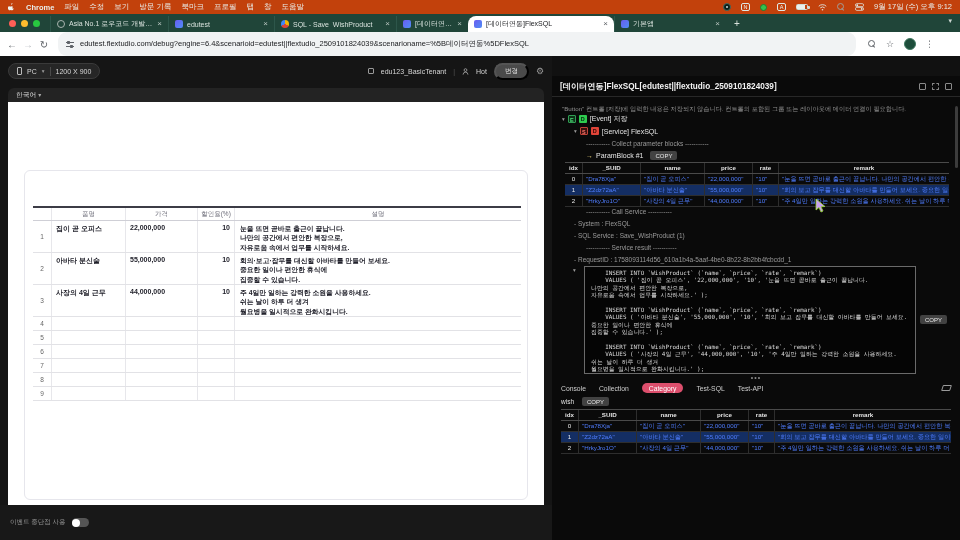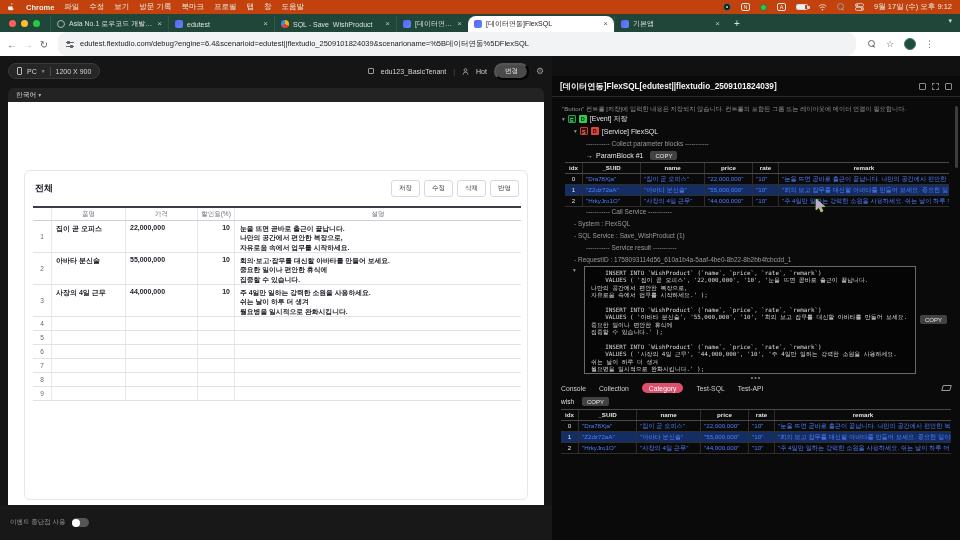--- a/index.html
+++ b/index.html
@@ -285,29 +285,20 @@
       </div>
     </div>
 
     <div id="langstrip">
       <span><span>한국어</span> <span class="chev">▾</span></span>
     </div>
 
     <div id="page">
 
       <div id="maincard">
-        <div class="sec-head">
-          <h2>전체</h2>
-          <div class="btnrow">
-            <button class="wbtn">저장</button>
-            <button class="wbtn">수정</button>
-            <button class="wbtn">삭제</button>
-            <button class="wbtn">반영</button>
-          </div>
-        </div>
 
         <div id="wishtable">
           <div class="trow head">
             <div class="tc c-num"></div>
             <div class="tc c-name">품명</div>
             <div class="tc c-price">가격</div>
             <div class="tc c-rate">할인율(%)</div>
             <div class="tc c-desc">설명</div>
           </div>
 

